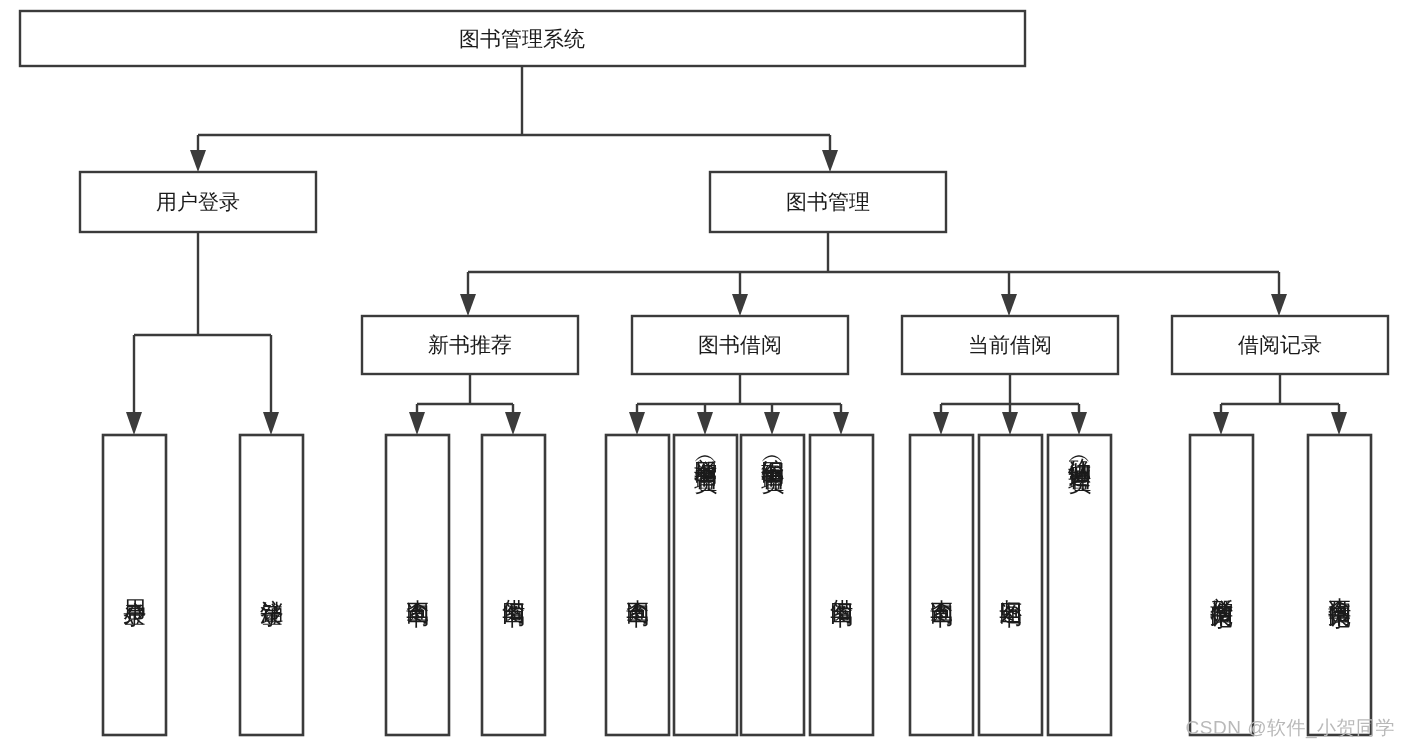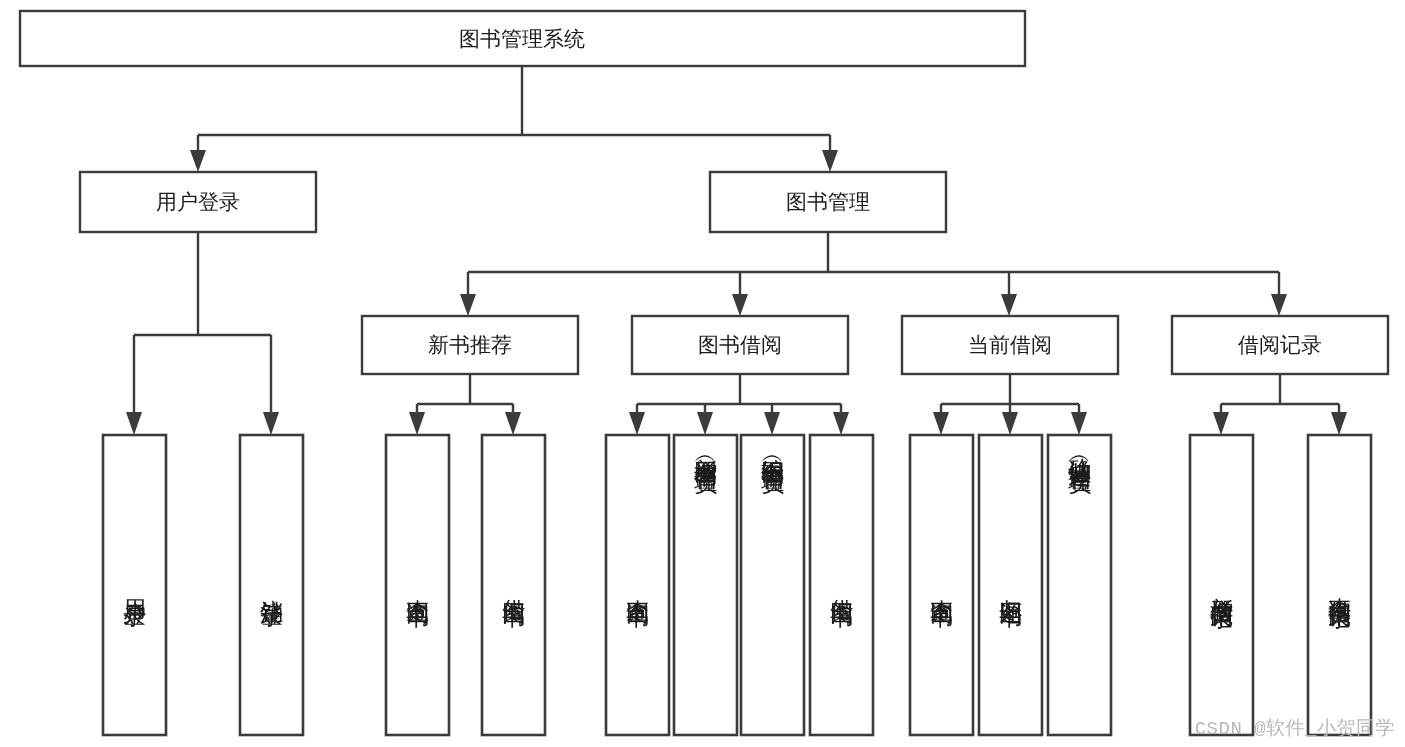--- a/index.html
+++ b/index.html
@@ -71,21 +71,21 @@
     line-height: 1.02;
     letter-spacing: 2px;
     color: #1b1b1b;
     white-space: nowrap;
     text-align: center;
   }
   .watermark {
     position: absolute;
     right: 10px;
     bottom: 6px;
-    font-family: Liberation Mono, monospace;
+    font-family: Liberation Sans, sans-serif;
     font-size: 19px;
     color: #b9b9b9;
     letter-spacing: 0.5px;
     white-space: nowrap;
     user-select: none;
   }
 </style>
 </head>
 <body>
 

